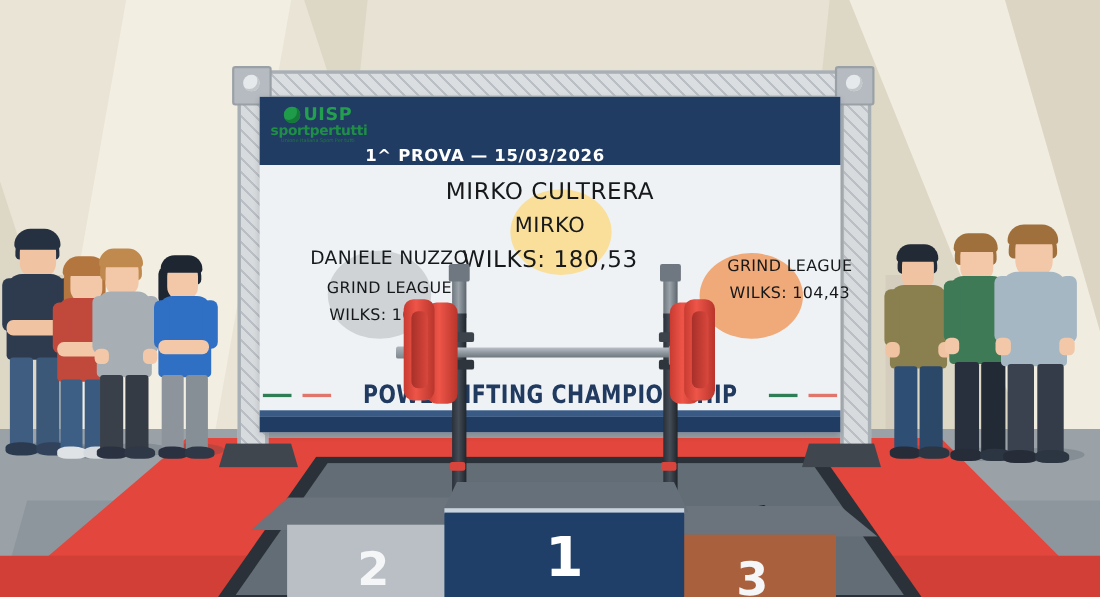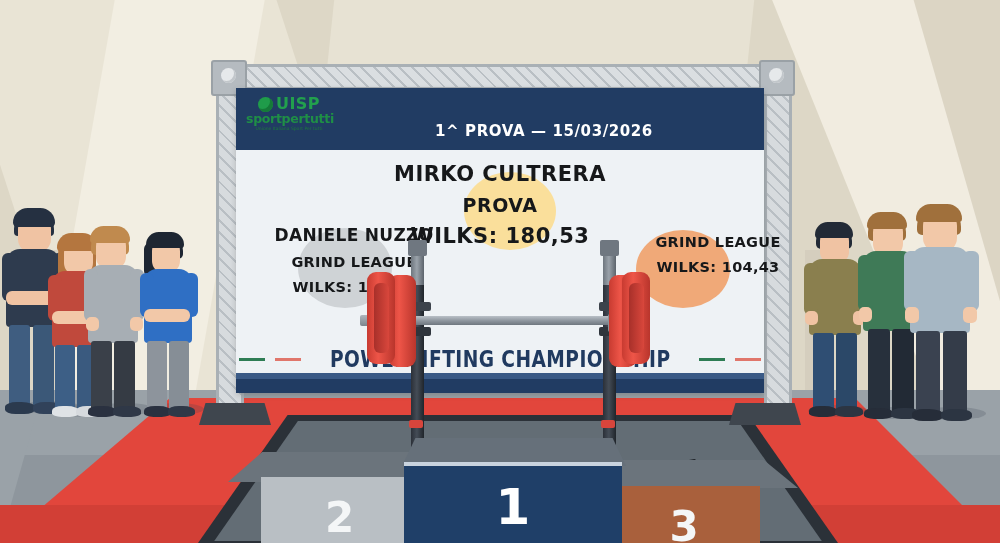--- a/index.html
+++ b/index.html
@@ -61,31 +61,31 @@
   .boardHead{position:absolute;left:0;top:0;width:100%;height:62px;background:#213c63;}
   .uisp{position:absolute;left:10px;top:8px;width:86px;text-align:center;line-height:1;}
   .uispTop{display:flex;align-items:center;justify-content:center;gap:3px;}
   .uispBall{width:15px;height:15px;border-radius:50%;background:#1f9c4a;
       box-shadow:inset -3px -3px 0 #157a38;}
   .uispName{font-weight:bold;font-size:16px;color:#22a04d;letter-spacing:.5px;}
   .uispSub{font-size:12.5px;color:#1f8f46;font-weight:bold;margin-top:1px;letter-spacing:-.3px;}
   .uispTag{font-size:4.5px;color:#1d7a3d;margin-top:1px;}
   .title{position:absolute;left:96px;top:5px;width:424px;text-align:center;
       color:#fff;font-size:21.5px;font-weight:bold;letter-spacing:.6px;}
-  .subtitle{position:absolute;left:96px;top:34px;width:424px;text-align:center;
+  .subtitle{position:absolute;left:96px;top:44px;width:424px;
       color:#fff;font-size:15px;font-weight:bold;letter-spacing:.6px;}
 
   .boardBody{position:absolute;left:0;top:62px;width:100%;height:243px;}
 
   .circleHi{position:absolute;border-radius:50%;}
   .c-gold{background:#fadf9b;}
   .c-sil{background:#cfd3d6;}
   .c-bro{background:#f0a978;}
 
-  .ath{position:absolute;text-align:center;color:#16181a;font-weight:bold;}
+  .ath{position:absolute;text-align:center;color:#16181a;font-weight:normal;}
   .ath div{white-space:nowrap;}
   .ath1{left:114px;top:12px;width:300px;}
   .ath1 .n{font-size:21px;letter-spacing:.5px;}
   .ath1 .t{font-size:19px;margin-top:8px;letter-spacing:.5px;}
   .ath1 .w{font-size:21px;margin-top:8px;letter-spacing:.5px;}
 
   .ath2{left:6px;top:75px;width:224px;}
   .ath2 .n{font-size:17px;letter-spacing:.3px;}
   .ath2 .t{font-size:14.5px;margin-top:9px;letter-spacing:.3px;}
   .ath2 .w{font-size:14.5px;margin-top:9px;letter-spacing:.3px;}
@@ -305,21 +305,21 @@
     </div>
 
     <div class="boardBody">
 
       <div class="circleHi c-gold" style="left:228px;top:22px;width:92px;height:78px;"></div>
       <div class="circleHi c-sil" style="left:62px;top:78px;width:94px;height:80px;"></div>
       <div class="circleHi c-bro" style="left:400px;top:80px;width:94px;height:78px;"></div>
 
       <div class="ath ath1">
         <div class="n">MIRKO CULTRERA</div>
-        <div class="t">PROVA</div>
+        <div class="t">MIRKO</div>
         <div class="w">WILKS: 180,53</div>
       </div>
 
       <div class="ath ath2">
         <div class="n">DANIELE NUZZO</div>
         <div class="t">GRIND LEAGUE</div>
         <div class="w">WILKS: 166,73</div>
       </div>
 
       <div class="ath ath3">

